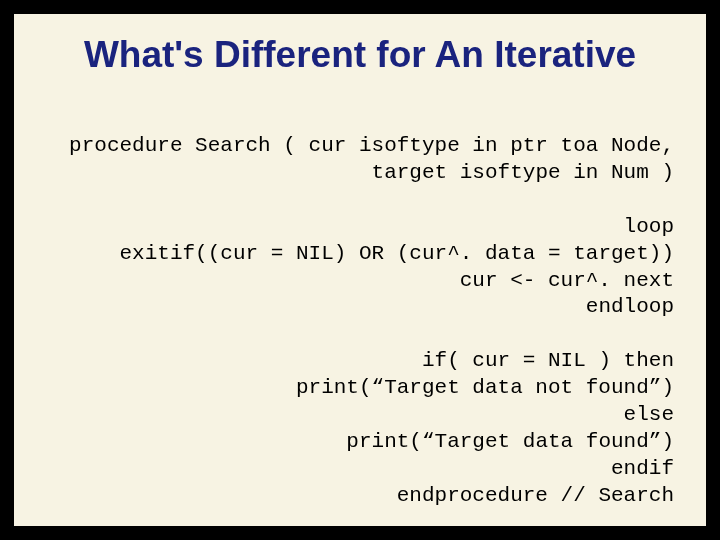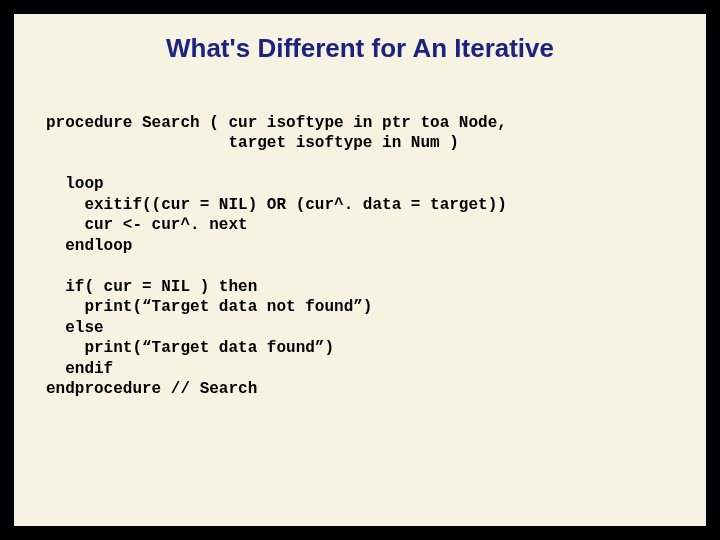--- a/index.html
+++ b/index.html
@@ -6,33 +6,34 @@
   html, body { width: 720px; height: 540px; overflow: hidden; }
   body { background: #000; font-family: Arial, Helvetica, sans-serif; }
   .slide {
     position: absolute;
     top: 14px; left: 14px; right: 14px; bottom: 14px;
     background: #f7f3e3;
     padding: 18px 32px 24px 32px;
   }
   .title {
     color: #1a237e;
-    font-size: 26px;
+    font-size: 37px;
     font-weight: bold;
     text-align: center;
     line-height: 1.25;
     margin-bottom: 28px;
   }
   .code {
     font-family: "Courier New", Courier, monospace;
-    font-size: 16px;
-    font-weight: bold;
+    font-size: 21px;
+    font-weight: normal;
     color: #000;
     white-space: pre;
     line-height: 1.28;
+    text-align: right;
   }
 </style>
 </head>
 <body>
 
 <div class="slide">
   <div class="title">
     <span>What's Different for An Iterative</span><br>
   </div>
   <div class="code">

